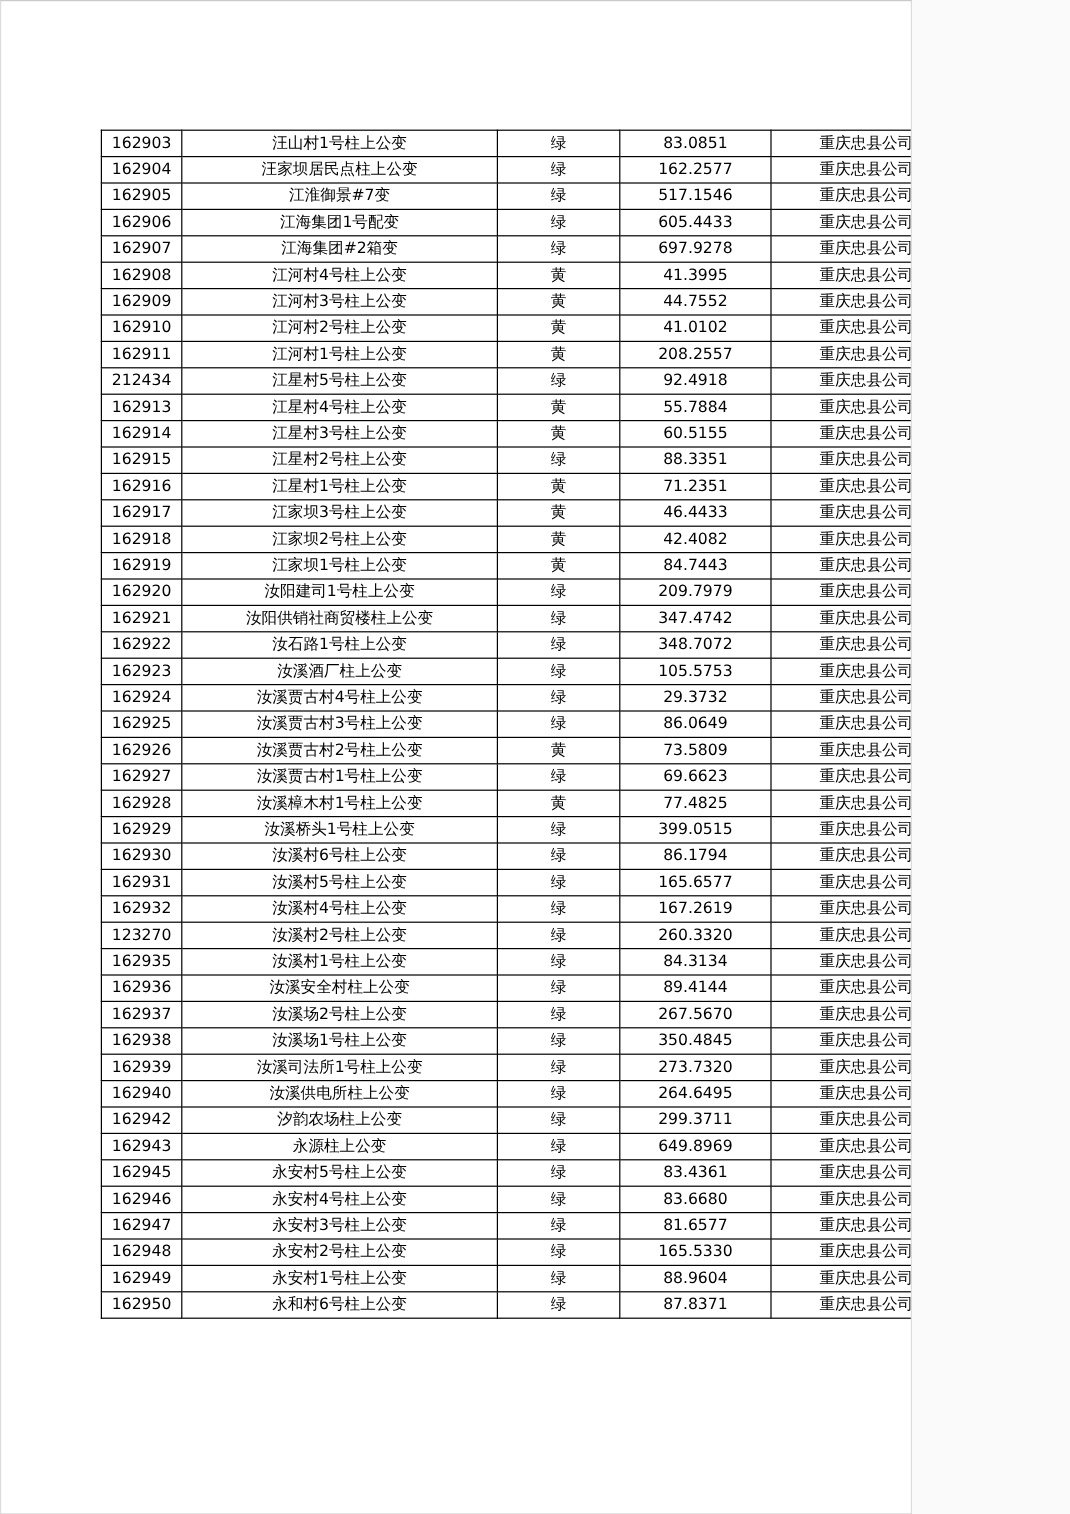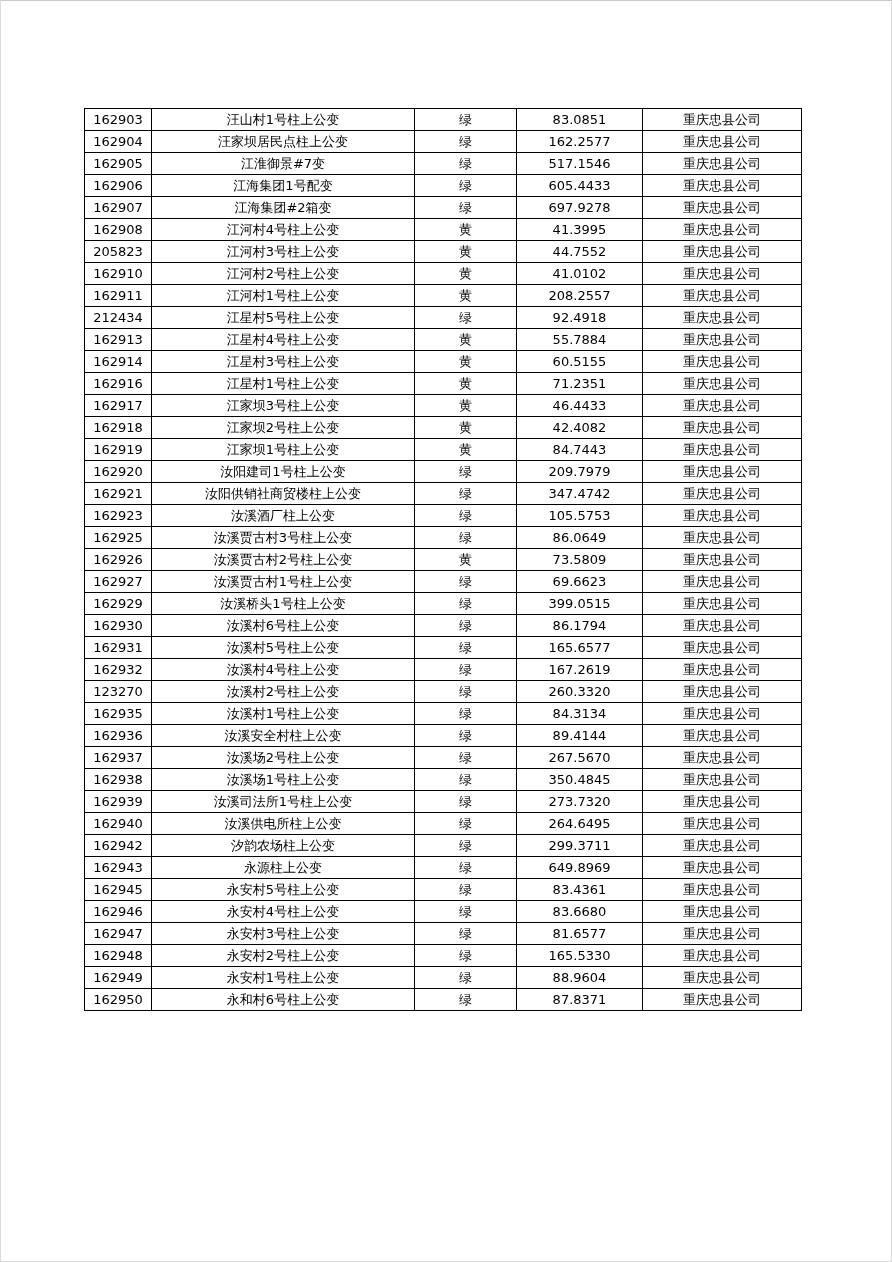--- a/index.html
+++ b/index.html
@@ -4,21 +4,21 @@
 <style>
   * { margin: 0; padding: 0; box-sizing: border-box; }
   html, body {
     width: 892px;
     height: 1262px;
     background: #fafafa;
     font-family: "DejaVu Sans", sans-serif;
   }
   .page {
     position: relative;
-    width: 892px;
+    width: 760px;
     height: 1262px;
     background: #ffffff;
     border: 1px solid #dcdcdc;
     border-top: 1px solid #c9c9c9;
     overflow: hidden;
   }
   .data-table {
     position: absolute;
     left: 83px;
     top: 107px;
@@ -93,21 +93,21 @@
     <td>重庆忠县公司</td>
   </tr>
         <tr>
     <td>162908</td>
     <td>江河村4号柱上公变</td>
     <td>黄</td>
     <td>41.3995</td>
     <td>重庆忠县公司</td>
   </tr>
         <tr>
-    <td>205823</td>
+    <td>162909</td>
     <td>江河村3号柱上公变</td>
     <td>黄</td>
     <td>44.7552</td>
     <td>重庆忠县公司</td>
   </tr>
         <tr>
     <td>162910</td>
     <td>江河村2号柱上公变</td>
     <td>黄</td>
     <td>41.0102</td>
@@ -135,20 +135,27 @@
     <td>重庆忠县公司</td>
   </tr>
         <tr>
     <td>162914</td>
     <td>江星村3号柱上公变</td>
     <td>黄</td>
     <td>60.5155</td>
     <td>重庆忠县公司</td>
   </tr>
         <tr>
+    <td>162915</td>
+    <td>江星村2号柱上公变</td>
+    <td>绿</td>
+    <td>88.3351</td>
+    <td>重庆忠县公司</td>
+  </tr>
+        <tr>
     <td>162916</td>
     <td>江星村1号柱上公变</td>
     <td>黄</td>
     <td>71.2351</td>
     <td>重庆忠县公司</td>
   </tr>
         <tr>
     <td>162917</td>
     <td>江家坝3号柱上公变</td>
     <td>黄</td>
@@ -177,45 +184,66 @@
     <td>重庆忠县公司</td>
   </tr>
         <tr>
     <td>162921</td>
     <td>汝阳供销社商贸楼柱上公变</td>
     <td>绿</td>
     <td>347.4742</td>
     <td>重庆忠县公司</td>
   </tr>
         <tr>
+    <td>162922</td>
+    <td>汝石路1号柱上公变</td>
+    <td>绿</td>
+    <td>348.7072</td>
+    <td>重庆忠县公司</td>
+  </tr>
+        <tr>
     <td>162923</td>
     <td>汝溪酒厂柱上公变</td>
     <td>绿</td>
     <td>105.5753</td>
     <td>重庆忠县公司</td>
   </tr>
         <tr>
+    <td>162924</td>
+    <td>汝溪贾古村4号柱上公变</td>
+    <td>绿</td>
+    <td>29.3732</td>
+    <td>重庆忠县公司</td>
+  </tr>
+        <tr>
     <td>162925</td>
     <td>汝溪贾古村3号柱上公变</td>
     <td>绿</td>
     <td>86.0649</td>
     <td>重庆忠县公司</td>
   </tr>
         <tr>
     <td>162926</td>
     <td>汝溪贾古村2号柱上公变</td>
     <td>黄</td>
     <td>73.5809</td>
     <td>重庆忠县公司</td>
   </tr>
         <tr>
     <td>162927</td>
     <td>汝溪贾古村1号柱上公变</td>
     <td>绿</td>
     <td>69.6623</td>
+    <td>重庆忠县公司</td>
+  </tr>
+        <tr>
+    <td>162928</td>
+    <td>汝溪樟木村1号柱上公变</td>
+    <td>黄</td>
+    <td>77.4825</td>
     <td>重庆忠县公司</td>
   </tr>
         <tr>
     <td>162929</td>
     <td>汝溪桥头1号柱上公变</td>
     <td>绿</td>
     <td>399.0515</td>
     <td>重庆忠县公司</td>
   </tr>
         <tr>

